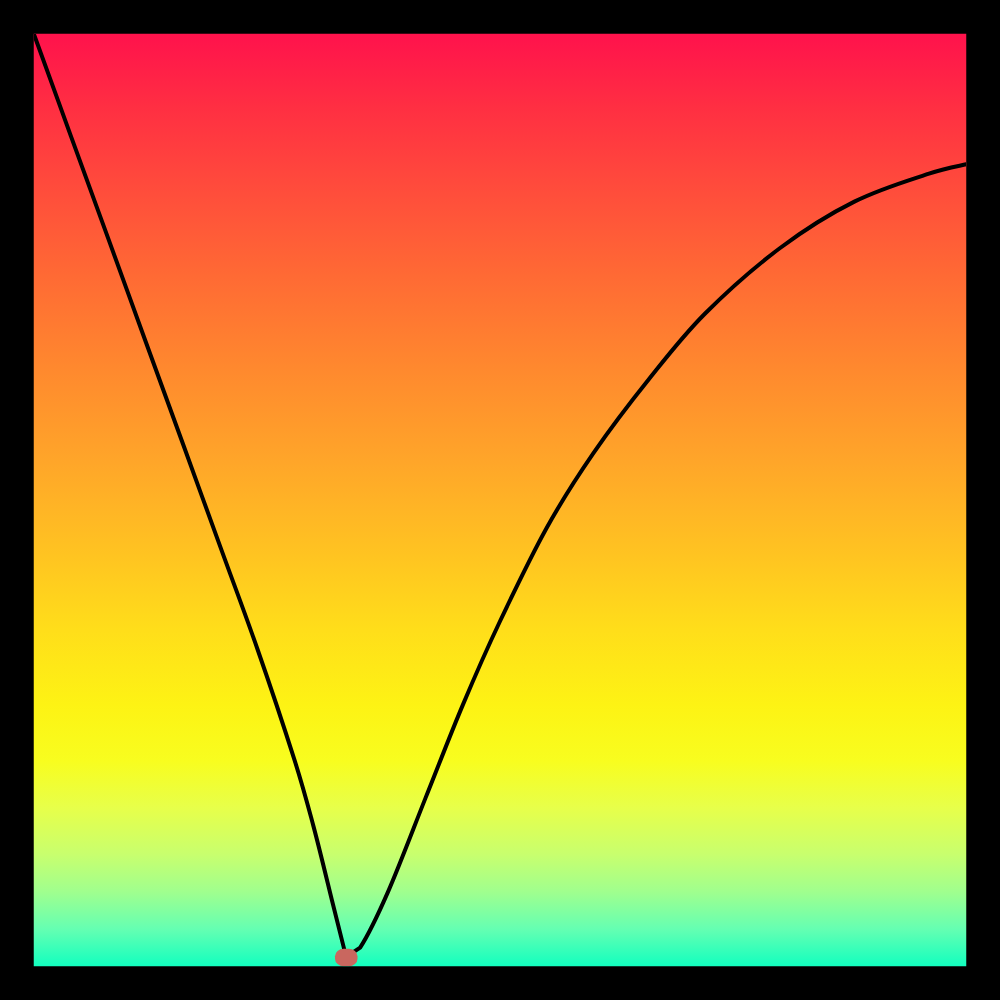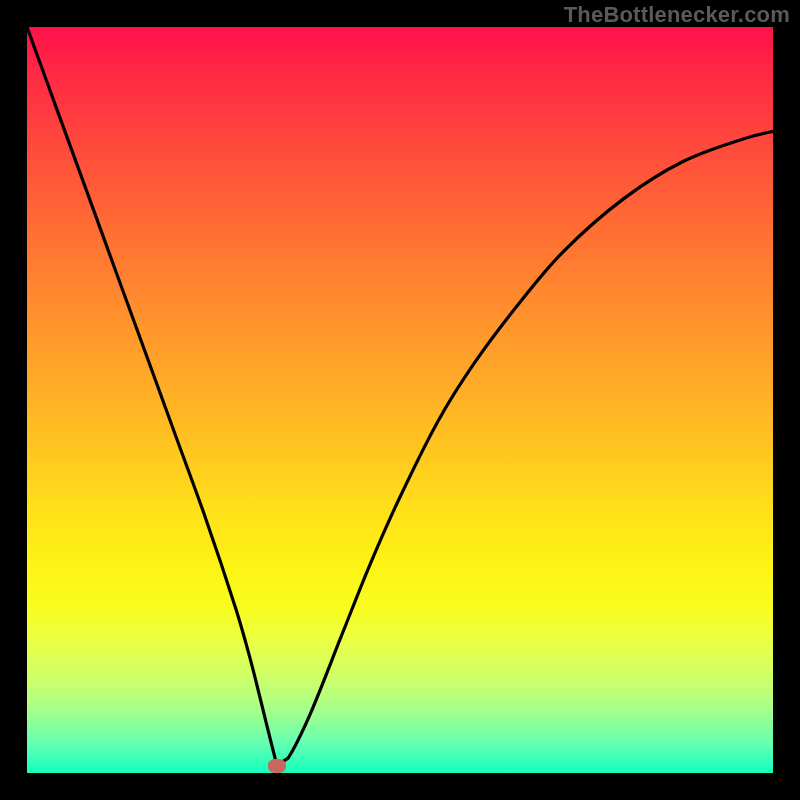--- a/index.html
+++ b/index.html
@@ -66,21 +66,20 @@
     background: #c9675f;
     left: 0;
     top: 0;
     transform: translate(-50%, -50%);
   }
 </style>
 </head>
 <body>
 
 <div class="frame">
-  <div class="attribution">TheBottlenecker.com</div>
 
   <div class="plot">
     <svg class="curve" viewBox="0 0 746 746" preserveAspectRatio="none">
       <path id="curve-path" fill="none" stroke="#000000" stroke-width="3.2" stroke-linejoin="round" stroke-linecap="round" d="M 0.0 0.0 C 5.0 13.7 19.9 54.7 29.8 82.1 C 39.8 109.4 49.7 136.8 59.7 164.1 C 69.6 191.5 79.6 218.8 89.5 246.2 C 99.5 273.5 109.4 300.9 119.4 328.2 C 129.3 355.6 139.3 382.9 149.2 410.3 C 159.1 437.7 169.1 463.8 179.0 492.4 C 189.0 521.0 201.4 558.3 208.9 581.9 C 216.3 605.5 218.8 615.5 223.8 634.1 C 228.8 652.8 234.4 676.4 238.7 693.8 L 249.9 738.5 L 261.1 731.1 C 266.7 722.4 274.8 706.2 283.5 686.3 C 292.2 666.4 303.4 636.6 313.3 611.7 C 323.3 586.9 333.2 560.7 343.2 537.1 C 353.1 513.5 361.8 493.6 373.0 470.0 C 384.2 446.4 397.9 417.8 410.3 395.4 C 422.7 373.0 433.9 355.6 447.6 335.7 C 461.3 315.8 477.4 294.7 492.4 276.0 C 507.3 257.4 519.7 241.2 537.1 223.8 C 554.5 206.4 576.9 186.5 596.8 171.6 C 616.7 156.7 636.6 144.2 656.5 134.3 C 676.4 124.3 701.2 116.9 716.2 111.9 C 731.1 106.9 741.0 105.7 746.0 104.4"></path>
     </svg>
     <div id="marker" class="marker" style="left: 249.91px; top: 738.54px; background: rgb(201, 103, 95);"></div>
   </div>
 </div>
 
 </body></html>

